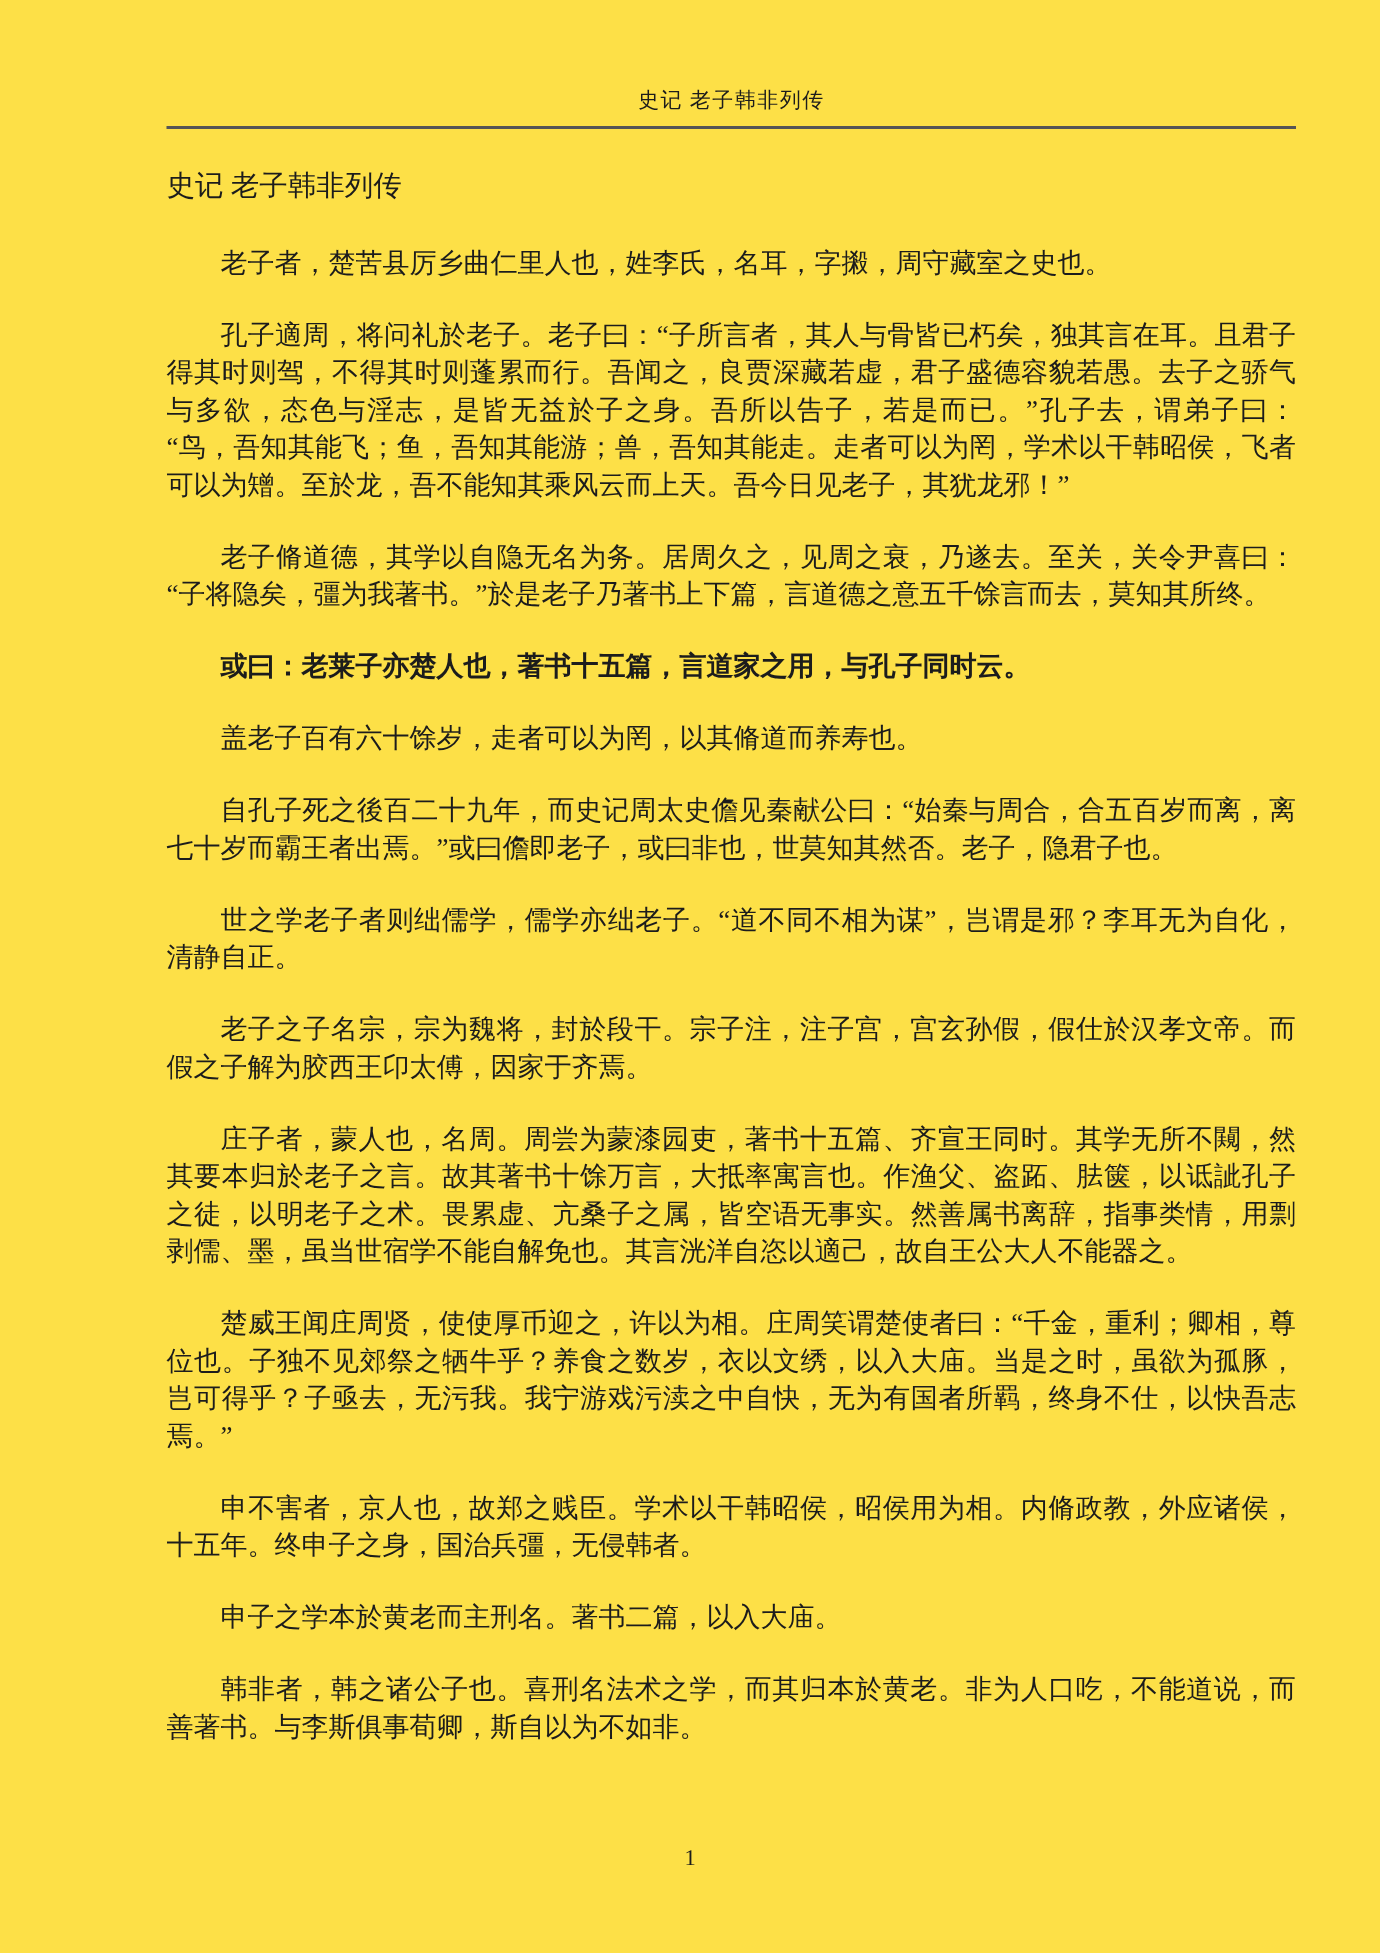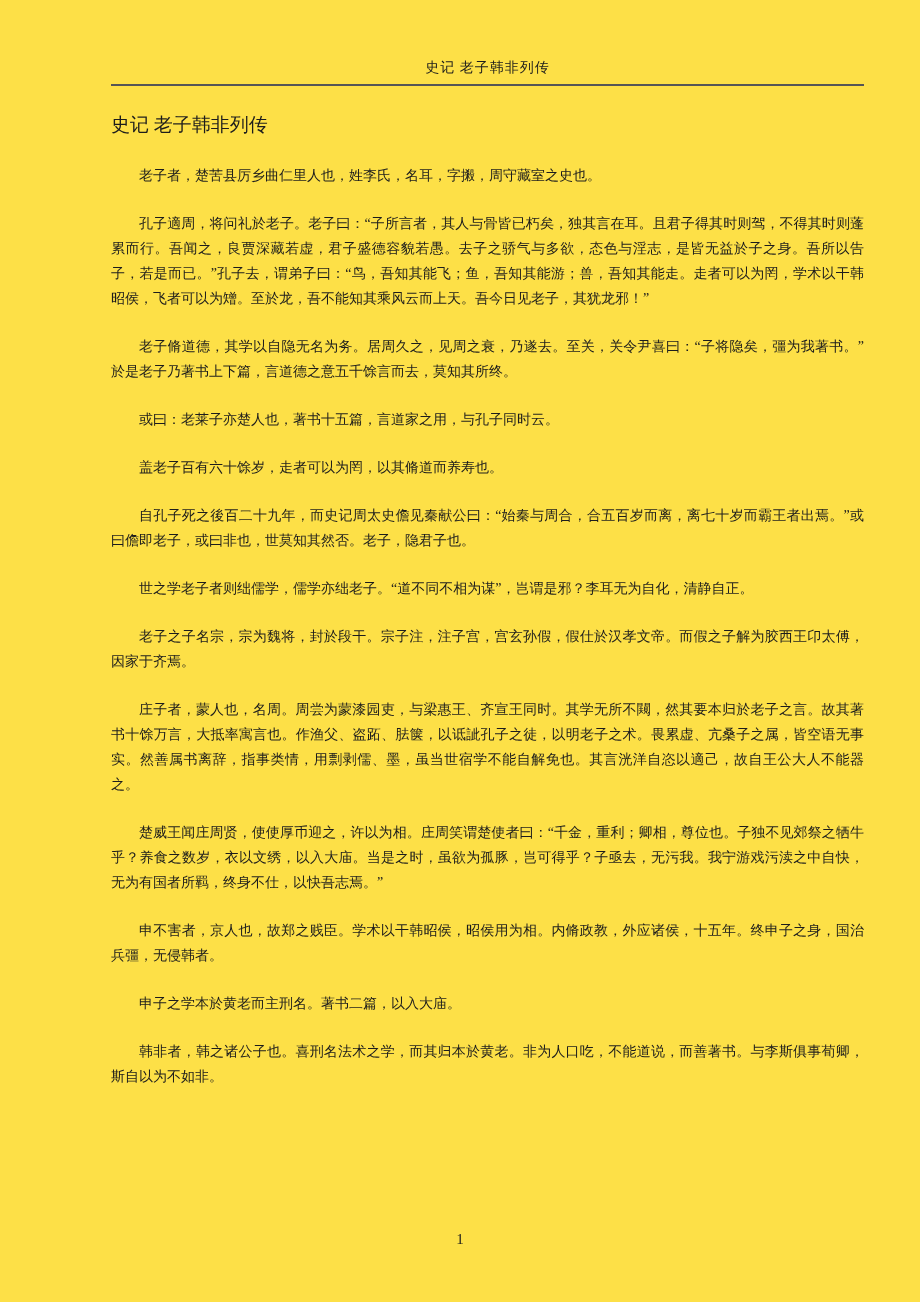--- a/index.html
+++ b/index.html
@@ -40,30 +40,31 @@
   }
   .doc-title {
     margin: 26px 0 26px 0;
     font-size: 19px;
     font-weight: normal;
     line-height: 25px;
     color: #1c1c1c;
   }
   .para {
     margin: 0 0 23px 0;
-    font-size: 14px;
+    font-size: 18px;
     line-height: 25px;
     text-align: justify;
     text-justify: inter-ideograph;
     text-indent: 2em;
     color: #1c1c1c;
     word-break: break-all;
   }
   .para.extra-gap {
     margin-top: 14px;
+    font-weight: bold;
   }
   .footer {
     position: absolute;
     bottom: 0;
     left: 0;
     width: 920px;
     height: 72px;
   }
   .page-number {
     position: absolute;
@@ -89,21 +90,21 @@
     <h1 class="doc-title">史记 老子韩非列传</h1>
 
     <p class="para">老子者，楚苦县厉乡曲仁里人也，姓李氏，名耳，字摋，周守藏室之史也。</p>
     <p class="para">孔子適周，将问礼於老子。老子曰：“子所言者，其人与骨皆已朽矣，独其言在耳。且君子得其时则驾，不得其时则蓬累而行。吾闻之，良贾深藏若虚，君子盛德容貌若愚。去子之骄气与多欲，态色与淫志，是皆无益於子之身。吾所以告子，若是而已。”孔子去，谓弟子曰：“鸟，吾知其能飞；鱼，吾知其能游；兽，吾知其能走。走者可以为罔，学术以干韩昭侯，飞者可以为矰。至於龙，吾不能知其乘风云而上天。吾今日见老子，其犹龙邪！”</p>
     <p class="para">老子脩道德，其学以自隐无名为务。居周久之，见周之衰，乃遂去。至关，关令尹喜曰：“子将隐矣，彊为我著书。”於是老子乃著书上下篇，言道德之意五千馀言而去，莫知其所终。</p>
     <p class="para extra-gap">或曰：老莱子亦楚人也，著书十五篇，言道家之用，与孔子同时云。</p>
     <p class="para">盖老子百有六十馀岁，走者可以为罔，以其脩道而养寿也。</p>
     <p class="para">自孔子死之後百二十九年，而史记周太史儋见秦献公曰：“始秦与周合，合五百岁而离，离七十岁而霸王者出焉。”或曰儋即老子，或曰非也，世莫知其然否。老子，隐君子也。</p>
     <p class="para">世之学老子者则绌儒学，儒学亦绌老子。“道不同不相为谋”，岂谓是邪？李耳无为自化，清静自正。</p>
     <p class="para">老子之子名宗，宗为魏将，封於段干。宗子注，注子宫，宫玄孙假，假仕於汉孝文帝。而假之子解为胶西王卬太傅，因家于齐焉。</p>
-    <p class="para">庄子者，蒙人也，名周。周尝为蒙漆园吏，与梁惠王、齐宣王同时。其学无所不闚，然其要本归於老子之言。故其著书十馀万言，大抵率寓言也。作渔父、盗跖、胠箧，以诋訿孔子之徒，以明老子之术。畏累虚、亢桑子之属，皆空语无事实。然善属书离辞，指事类情，用剽剥儒、墨，虽当世宿学不能自解免也。其言洸洋自恣以適己，故自王公大人不能器之。</p>
+    <p class="para">庄子者，蒙人也，名周。周尝为蒙漆园吏，著书十五篇、齐宣王同时。其学无所不闚，然其要本归於老子之言。故其著书十馀万言，大抵率寓言也。作渔父、盗跖、胠箧，以诋訿孔子之徒，以明老子之术。畏累虚、亢桑子之属，皆空语无事实。然善属书离辞，指事类情，用剽剥儒、墨，虽当世宿学不能自解免也。其言洸洋自恣以適己，故自王公大人不能器之。</p>
     <p class="para">楚威王闻庄周贤，使使厚币迎之，许以为相。庄周笑谓楚使者曰：“千金，重利；卿相，尊位也。子独不见郊祭之牺牛乎？养食之数岁，衣以文绣，以入大庙。当是之时，虽欲为孤豚，岂可得乎？子亟去，无污我。我宁游戏污渎之中自快，无为有国者所羁，终身不仕，以快吾志焉。”</p>
     <p class="para">申不害者，京人也，故郑之贱臣。学术以干韩昭侯，昭侯用为相。内脩政教，外应诸侯，十五年。终申子之身，国治兵彊，无侵韩者。</p>
     <p class="para">申子之学本於黄老而主刑名。著书二篇，以入大庙。</p>
     <p class="para">韩非者，韩之诸公子也。喜刑名法术之学，而其归本於黄老。非为人口吃，不能道说，而善著书。与李斯俱事荀卿，斯自以为不如非。</p>
   </div>
 
   <div class="footer">
     <div class="page-number">1</div>
   </div>
 

